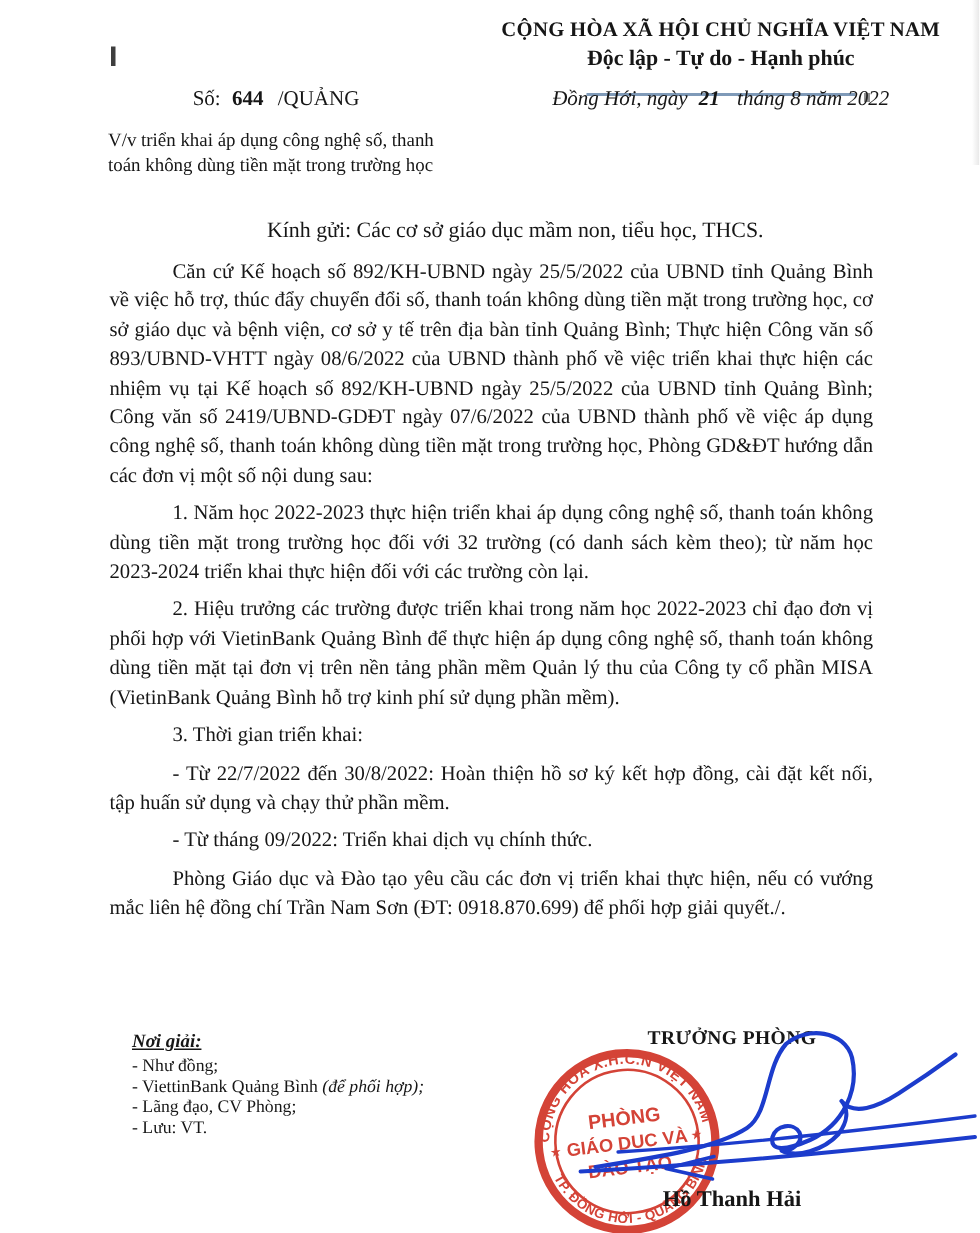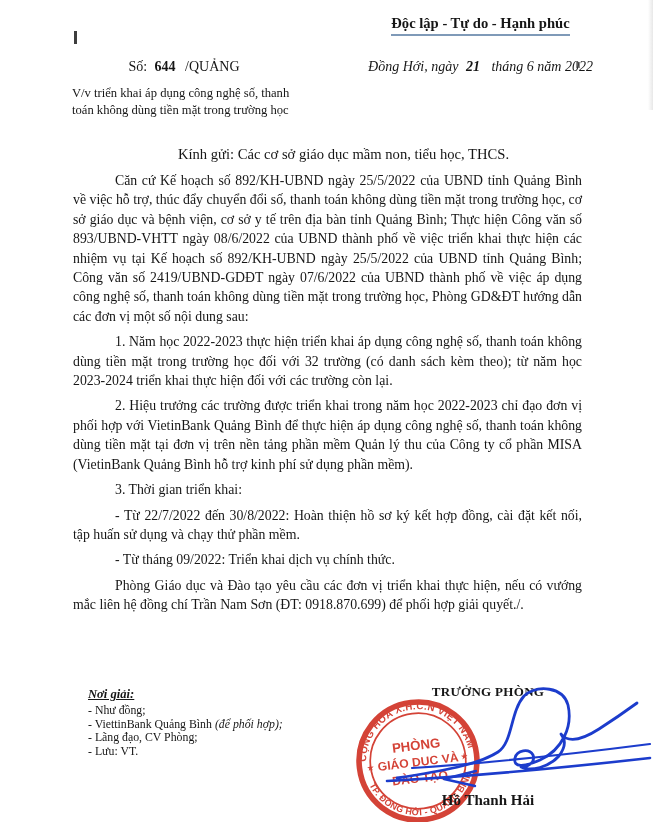--- a/index.html
+++ b/index.html
@@ -19,21 +19,21 @@
     overflow:hidden;
   }
   
   .hdr-left{position:absolute;left:50px;top:12px;width:268px;text-align:center;}
   .hdr-left .l1{font-size:13.5px;letter-spacing:.2px;}
   .hdr-left .l2{font-size:13.5px;font-weight:bold;margin-top:2px;letter-spacing:.2px;}
   .hdr-left .rule{width:104px;height:2px;background:var(--underline-blue);margin:3px auto 0;}
   .hdr-right{position:absolute;left:318px;top:12px;width:325px;text-align:center;}
   .hdr-right .l1{font-size:13.8px;font-weight:bold;letter-spacing:.2px;}
   .hdr-right .l2{font-size:14.6px;font-weight:bold;display:inline-block;margin-top:3px;
-                 border-bottom:2px solid var(--underline-blue);padding-bottom:2px;}
+                 border-bottom:2px solid var(--underline-blue);padding-bottom:14px;}
   .so-line{position:absolute;left:50px;top:59px;width:268px;text-align:center;font-size:14px;}
   .so-line .num{font-weight:bold;margin:0 6px 0 4px;}
   .date-line{position:absolute;left:318px;top:59px;width:325px;text-align:center;
              font-style:italic;font-size:14px;}
   .date-line .day{font-weight:bold;margin:0 8px 0 4px;}
   .subject{position:absolute;left:72px;top:85px;width:226px;text-align:left;
            font-size:12.6px;line-height:16.6px;}
   
   .salutation{position:absolute;left:17px;top:146px;width:653px;text-align:center;font-size:14.6px;}
   .body-text{position:absolute;left:73px;top:171px;width:509px;}
@@ -64,33 +64,34 @@
   .artifact-edge{position:absolute;right:0;top:0;width:5px;height:110px;
                  background:linear-gradient(to left,#d8d8d8,rgba(255,255,255,0));opacity:.6;}
 </style>
 </head>
 <body>
 
 <div class="page">
 
 
   <div class="hdr-right">
+    <div class="l1">CỘNG HÒA XÃ HỘI CHỦ NGHĨA VIỆT NAM</div>
     <div class="l2">Độc lập - Tự do - Hạnh phúc</div>
   </div>
 
   <div class="so-line">
     <span>Số:</span>
     <span class="num">644</span>
     <span>/QUẢNG</span>
   </div>
 
   <div class="date-line">
     <span>Đồng Hới, ngày</span>
     <span class="day">21</span>
-    <span>tháng 6 năm 2022</span>
+    <span>tháng 8 năm 2022</span>
   </div>
 
   <div class="subject">V/v triển khai áp dụng công nghệ số, thanh toán không dùng tiền mặt trong trường học</div>
 
   <div class="salutation">Kính gửi: Các cơ sở giáo dục mầm non, tiểu học, THCS.</div>
 
   <div class="body-text">
     <p>Căn cứ Kế hoạch số 892/KH-UBND ngày 25/5/2022 của UBND tỉnh Quảng Bình về việc hỗ trợ, thúc đẩy chuyển đổi số, thanh toán không dùng tiền mặt trong trường học, cơ sở giáo dục và bệnh viện, cơ sở y tế trên địa bàn tỉnh Quảng Bình; Thực hiện Công văn số 893/UBND-VHTT ngày 08/6/2022 của UBND thành phố về việc triển khai thực hiện các nhiệm vụ tại Kế hoạch số 892/KH-UBND ngày 25/5/2022 của UBND tỉnh Quảng Bình; Công văn số 2419/UBND-GDĐT ngày 07/6/2022 của UBND thành phố về việc áp dụng công nghệ số, thanh toán không dùng tiền mặt trong trường học, Phòng GD&amp;ĐT hướng dẫn các đơn vị một số nội dung sau:</p>
     <p>1. Năm học 2022-2023 thực hiện triển khai áp dụng công nghệ số, thanh toán không dùng tiền mặt trong trường học đối với 32 trường (có danh sách kèm theo); từ năm học 2023-2024 triển khai thực hiện đối với các trường còn lại.</p>
     <p>2. Hiệu trưởng các trường được triển khai trong năm học 2022-2023 chỉ đạo đơn vị phối hợp với VietinBank Quảng Bình để thực hiện áp dụng công nghệ số, thanh toán không dùng tiền mặt tại đơn vị trên nền tảng phần mềm Quản lý thu của Công ty cổ phần MISA (VietinBank Quảng Bình hỗ trợ kinh phí sử dụng phần mềm).</p>

